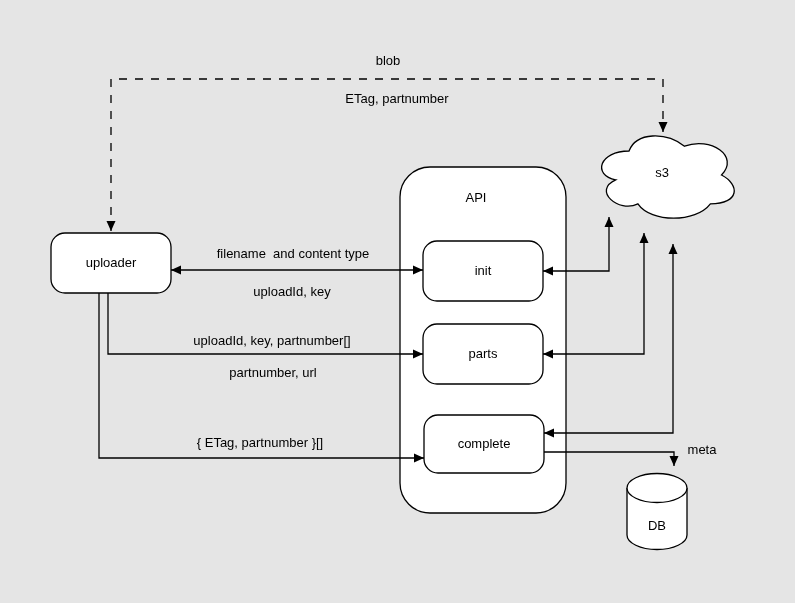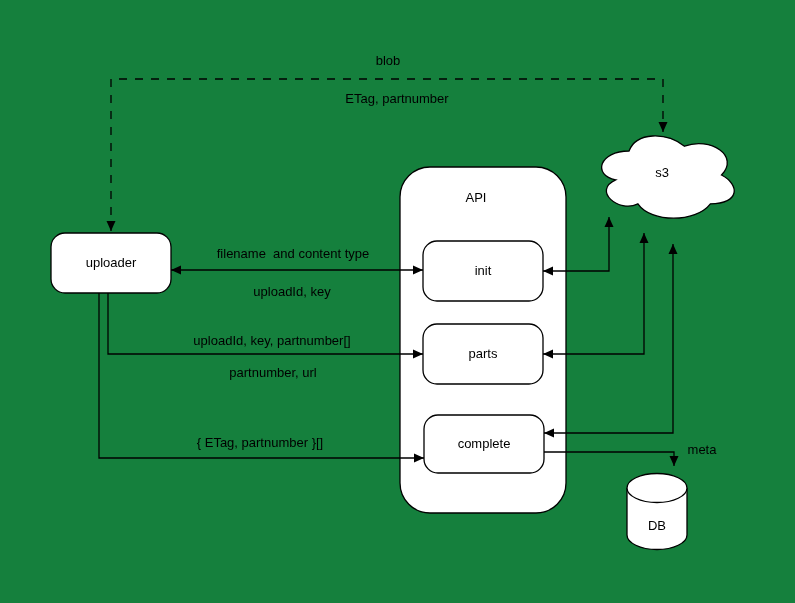--- a/index.html
+++ b/index.html
@@ -7,21 +7,21 @@
     padding: 0;
     background: #ffffff;
     width: 795px;
     height: 603px;
     overflow: hidden;
   }
   .canvas-wrap {
     position: relative;
     width: 795px;
     height: 603px;
-    background: #15803d;
+    background: #e5e5e5;
   }
   svg text {
     font-family: "Liberation Sans", "DejaVu Sans", sans-serif;
     font-size: 13px;
     fill: #000000;
     white-space: pre;
     text-anchor: middle;
   }
   .shape {
     fill: #ffffff;

